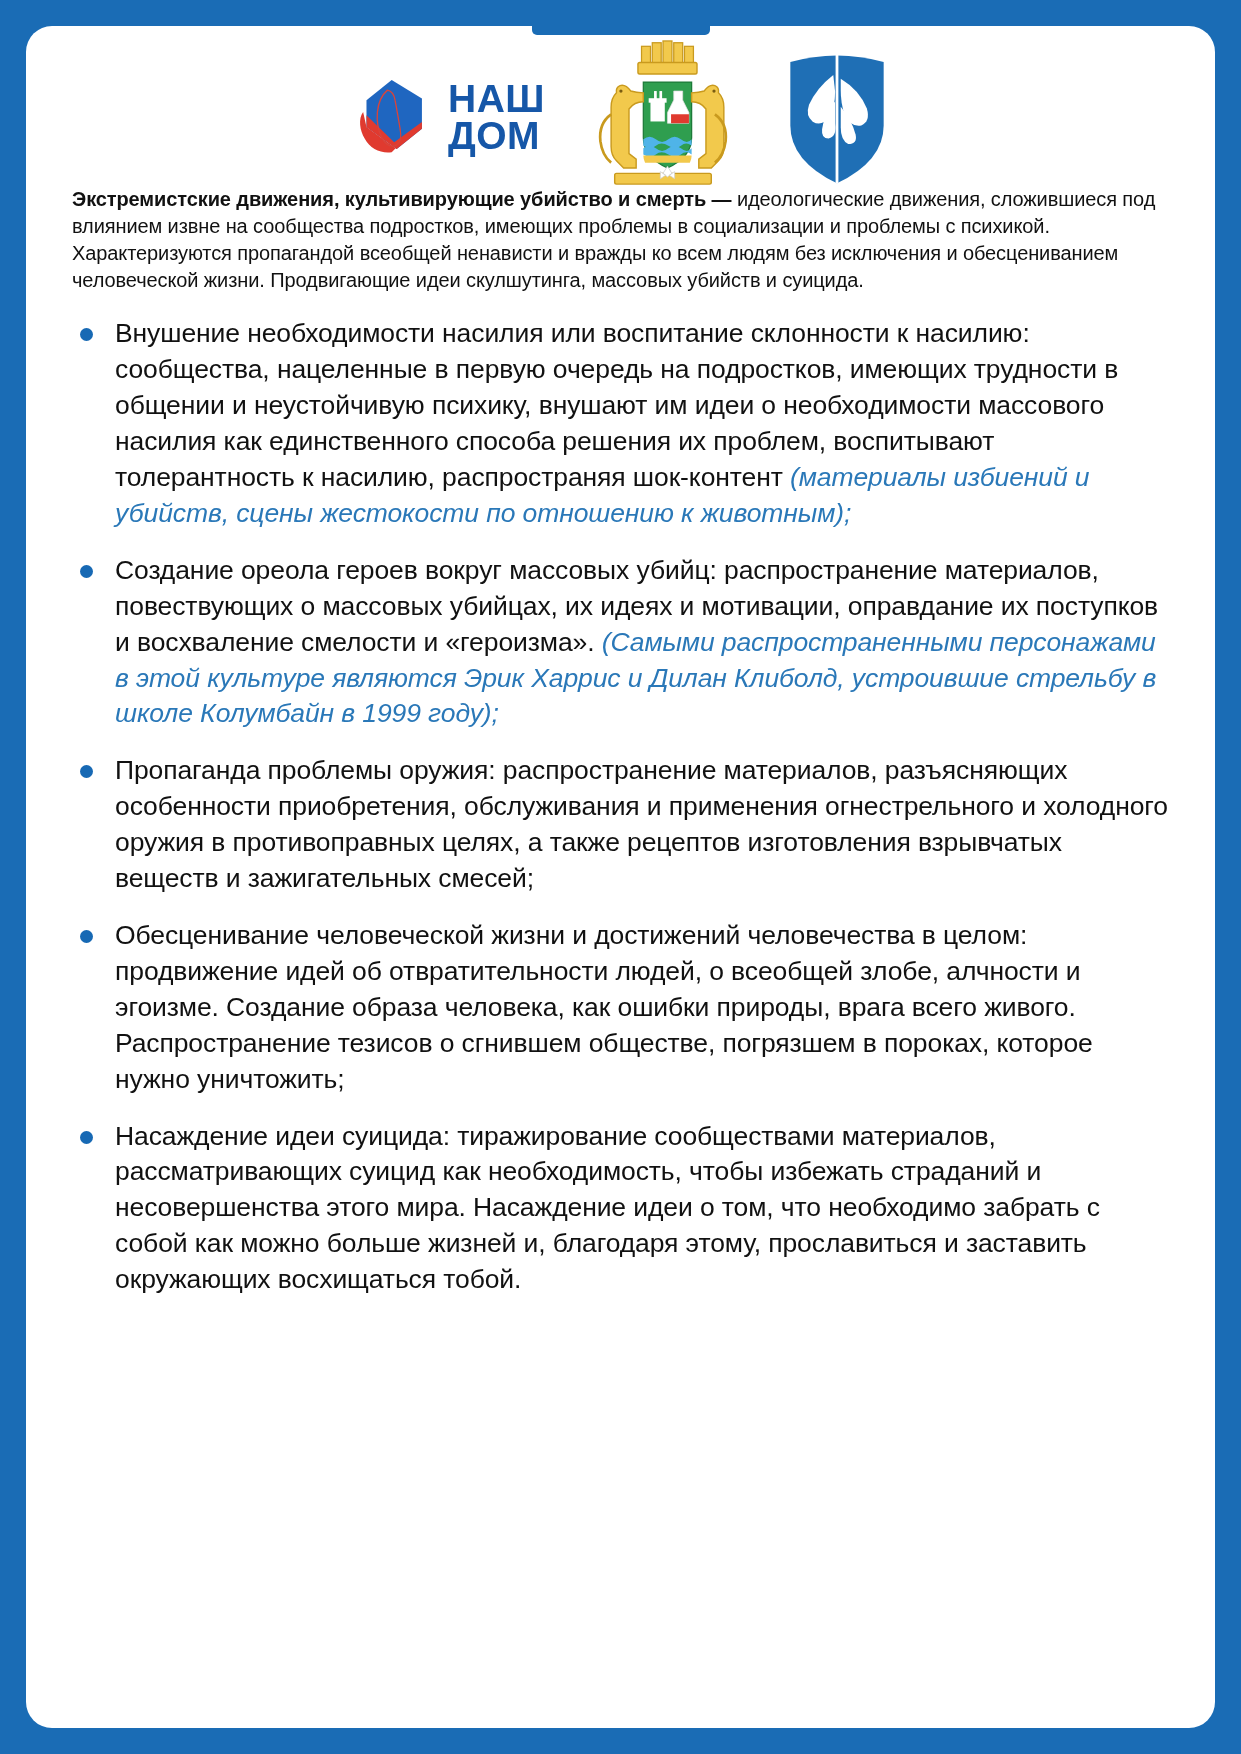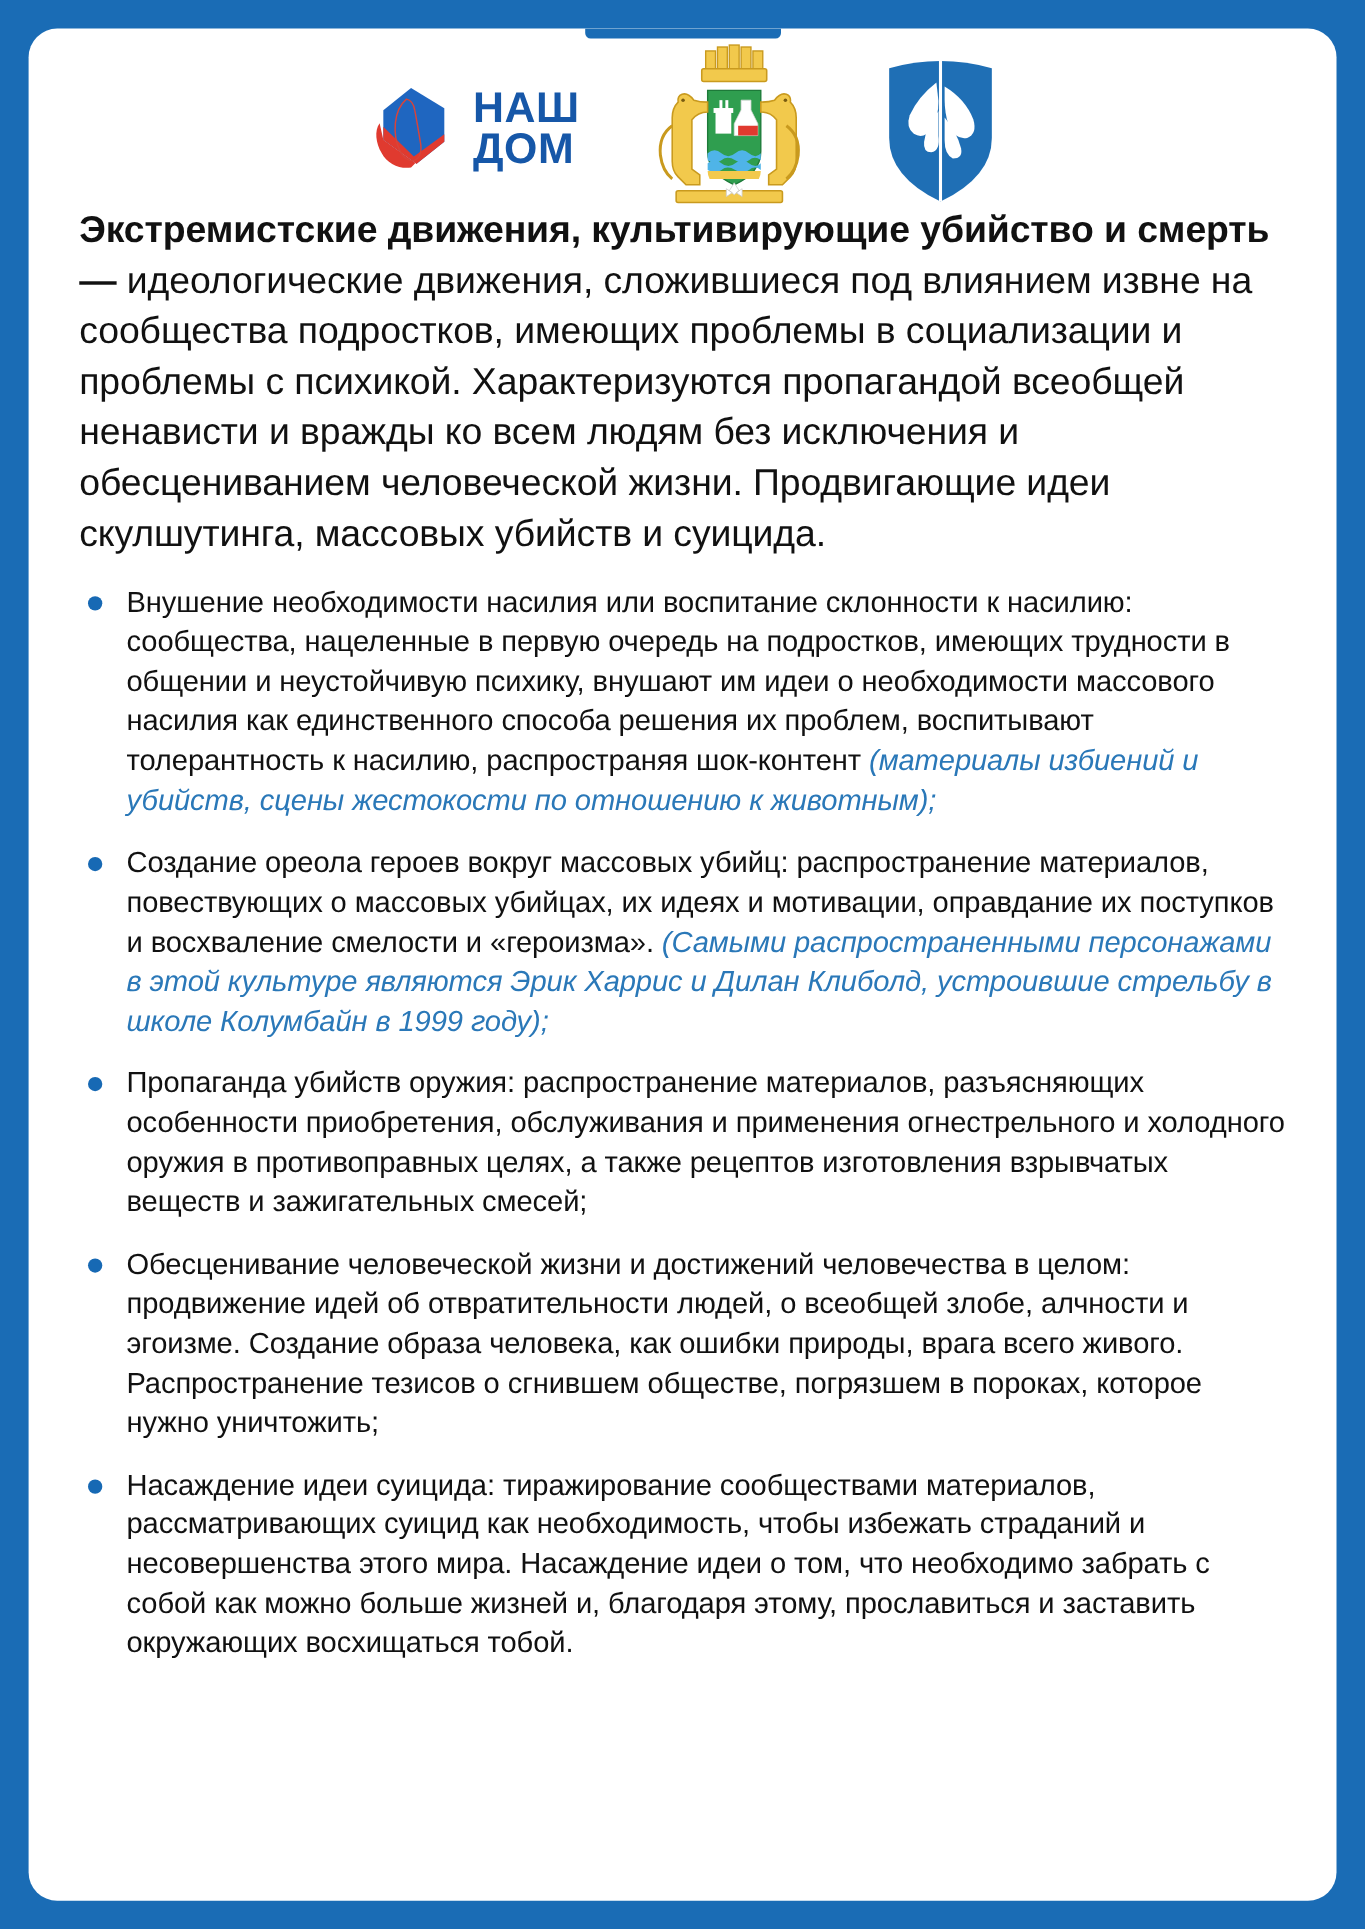--- a/index.html
+++ b/index.html
@@ -46,21 +46,21 @@
   
   .logo-row {
     position: absolute;
     left: 0;
     top: 26px;
     width: 1189px;
     height: 130px;
     display: flex;
     align-items: center;
     justify-content: center;
-    gap: 62px;
+    gap: 44px;
   }
   .logo {
     display: flex;
     align-items: center;
   }
   .nashdom {
     gap: 16px;
   }
   .nashdom-mark {
     width: 84px;
@@ -81,21 +81,21 @@
   
   .content {
     position: absolute;
     left: 0;
     top: 160px;
     width: 1189px;
     padding: 0 46px;
     box-sizing: border-box;
   }
   .intro {
-    font-size: 34px;
+    font-size: 20px;
     line-height: 1.355;
     color: #111111;
     margin: 0 0 22px 0;
     letter-spacing: -0.1px;
   }
   .intro b {
     font-weight: 700;
   }
   ul.bullets {
     list-style: none;
@@ -223,21 +223,21 @@
         <li>
           <span class="dot"></span>
           <span class="lead">Внушение необходимости насилия или воспитание склонности к насилию:</span><span> сообщества, нацеленные в первую очередь на подростков, имеющих трудности в общении и неустойчивую психику, внушают им идеи о необходимости массового насилия как единственного способа решения их проблем, воспитывают толерантность к насилию, распространяя шок-контент </span><span class="note">(материалы избиений и убийств, сцены жестокости по отношению к животным);</span>
         </li>
         <li>
           <span class="dot"></span>
           <span class="lead">Создание ореола героев вокруг массовых убийц:</span><span> распространение материалов, повествующих о массовых убийцах, их идеях и мотивации, оправдание их поступков и восхваление смелости и «героизма». </span><span class="note">(Самыми распространенными персонажами в этой культуре являются Эрик Харрис и Дилан Клиболд, устроившие стрельбу в школе Колумбайн в 1999 году);</span>
         </li>
         <li>
           <span class="dot"></span>
-          <span class="lead">Пропаганда убийств оружия:</span><span> распространение материалов, разъясняющих особенности приобретения, обслуживания и применения огнестрельного и холодного оружия в противоправных  целях, а также рецептов изготовления взрывчатых веществ и зажигательных смесей;</span><span class="note"></span>
+          <span class="lead">Пропаганда проблемы оружия:</span><span> распространение материалов, разъясняющих особенности приобретения, обслуживания и применения огнестрельного и холодного оружия в противоправных  целях, а также рецептов изготовления взрывчатых веществ и зажигательных смесей;</span><span class="note"></span>
         </li>
         <li>
           <span class="dot"></span>
           <span class="lead">Обесценивание человеческой жизни и достижений человечества в целом:</span><span> продвижение идей об отвратительности людей, о всеобщей злобе, алчности и эгоизме. Создание образа человека, как ошибки природы, врага всего живого. Распространение тезисов о сгнившем обществе, погрязшем в пороках, которое нужно уничтожить;</span><span class="note"></span>
         </li>
         <li>
           <span class="dot"></span>
           <span class="lead">Насаждение идеи суицида:</span><span> тиражирование сообществами материалов, рассматривающих суицид как необходимость, чтобы избежать страданий и несовершенства этого мира. Насаждение  идеи о том, что необходимо забрать с собой как можно больше  жизней и, благодаря этому, прославиться и заставить окружающих восхищаться тобой.</span><span class="note"></span>
         </li>
       </ul>

